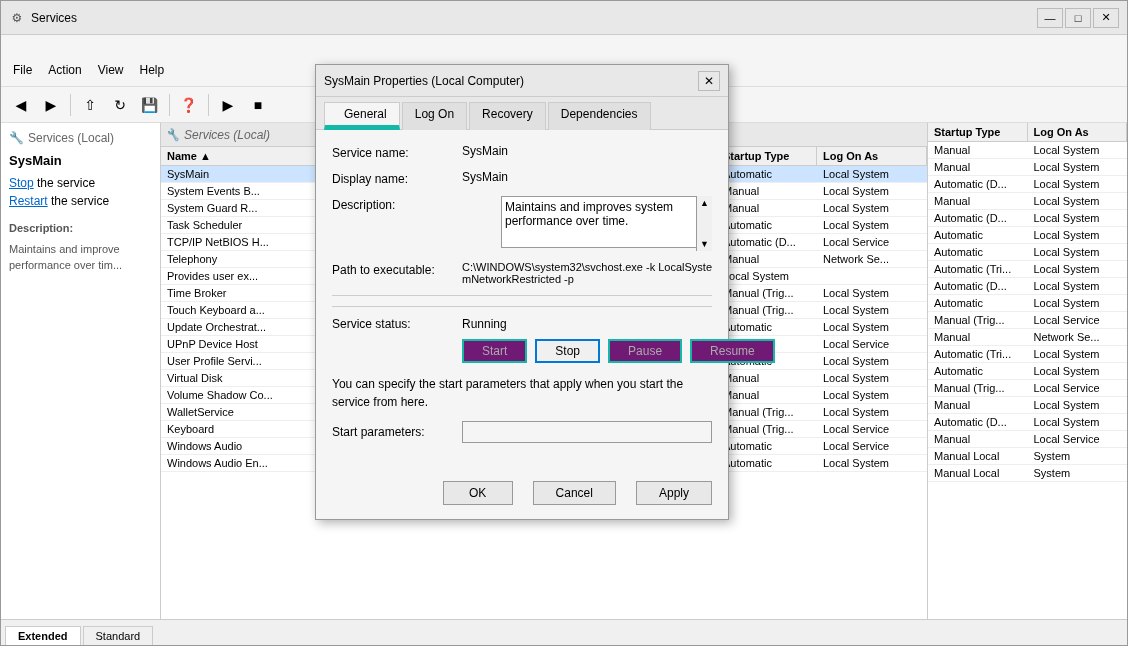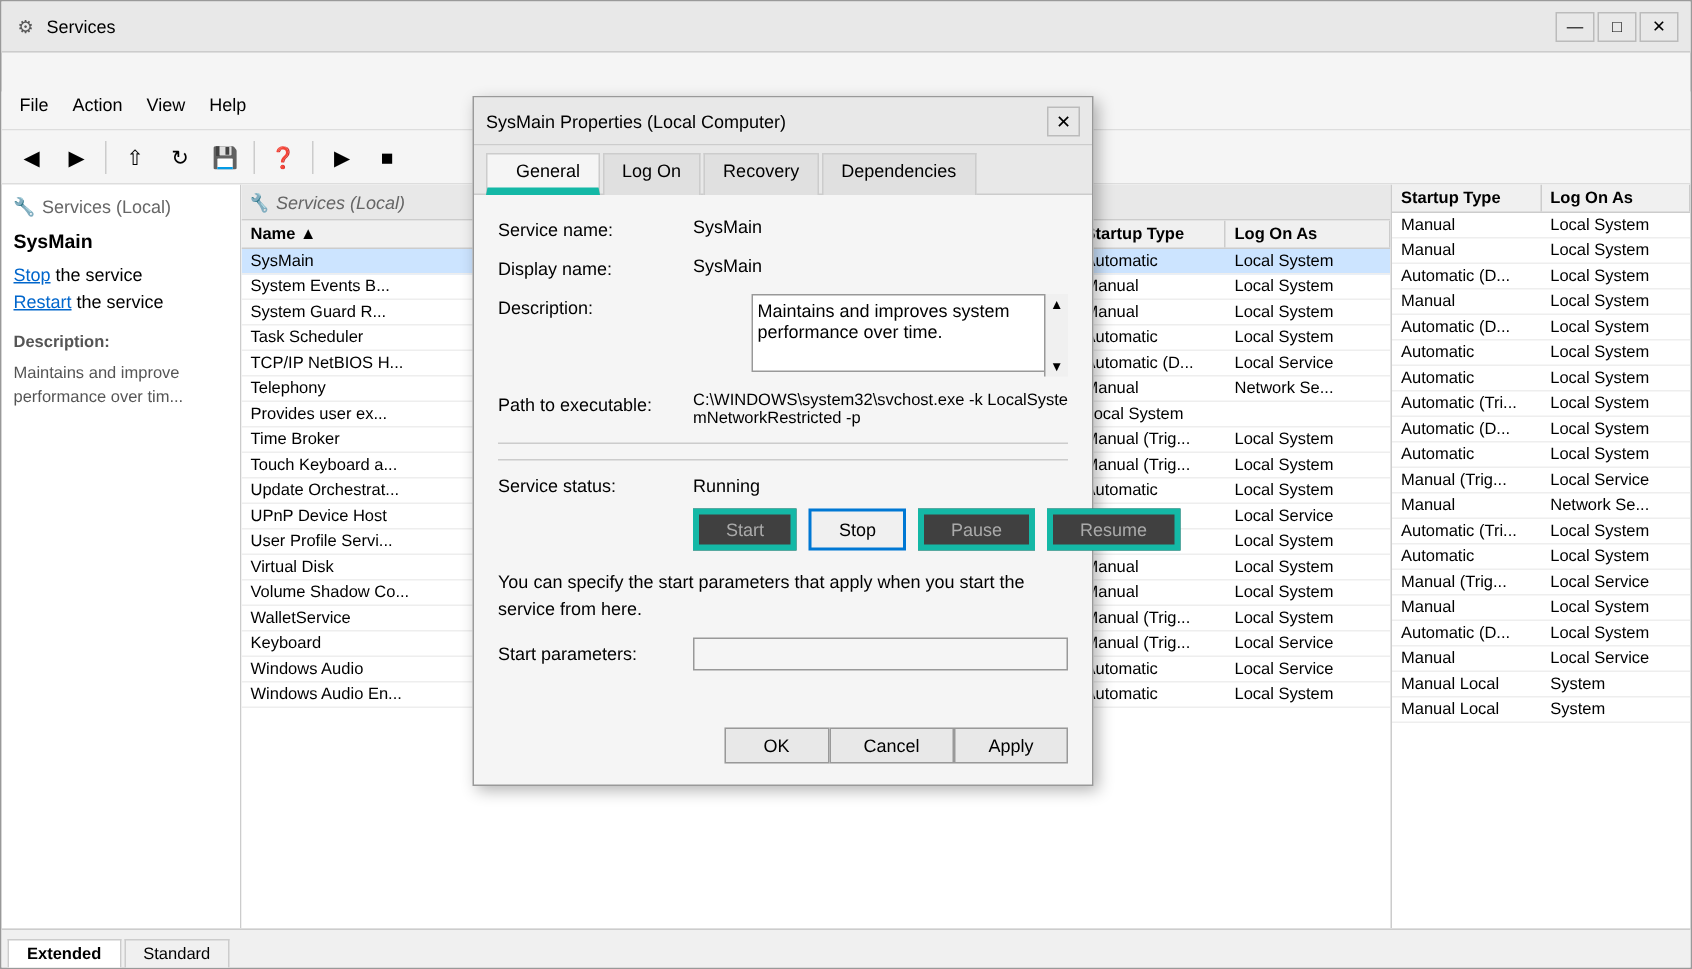--- a/index.html
+++ b/index.html
@@ -430,22 +430,22 @@
 
     
     .dialog-control-btns {
       display: flex;
       gap: 8px;
       margin-left: 130px;
       margin-bottom: 12px;
     }
     .ctrl-btn {
       padding: 3px 18px;
-      border: 4px solid #14b8a6;
-      background: #404040;
+      border: 2px solid #14b8a6;
+      background: #701a75;
       font-size: 12px;
       cursor: pointer;
       font-family: inherit;
     }
     .ctrl-btn.active-btn {
       background: #f0f0f0;
       border: 2px solid #0078d4;
     }
     .ctrl-btn:disabled {
       color: #aaa;
@@ -474,21 +474,21 @@
       background: #f5f5f5;
       font-size: 12px;
       padding: 0 4px;
       color: #aaa;
     }
 
     
     .dialog-footer {
       display: flex;
       justify-content: flex-end;
-      gap: 0;
+      gap: 20px;
       padding: 8px 16px 14px;
     }
     .footer-btn {
       padding: 4px 22px;
       border: 1px solid #999;
       background: #e8e8e8;
       font-size: 12px;
       cursor: pointer;
       font-family: inherit;
       min-width: 70px;

